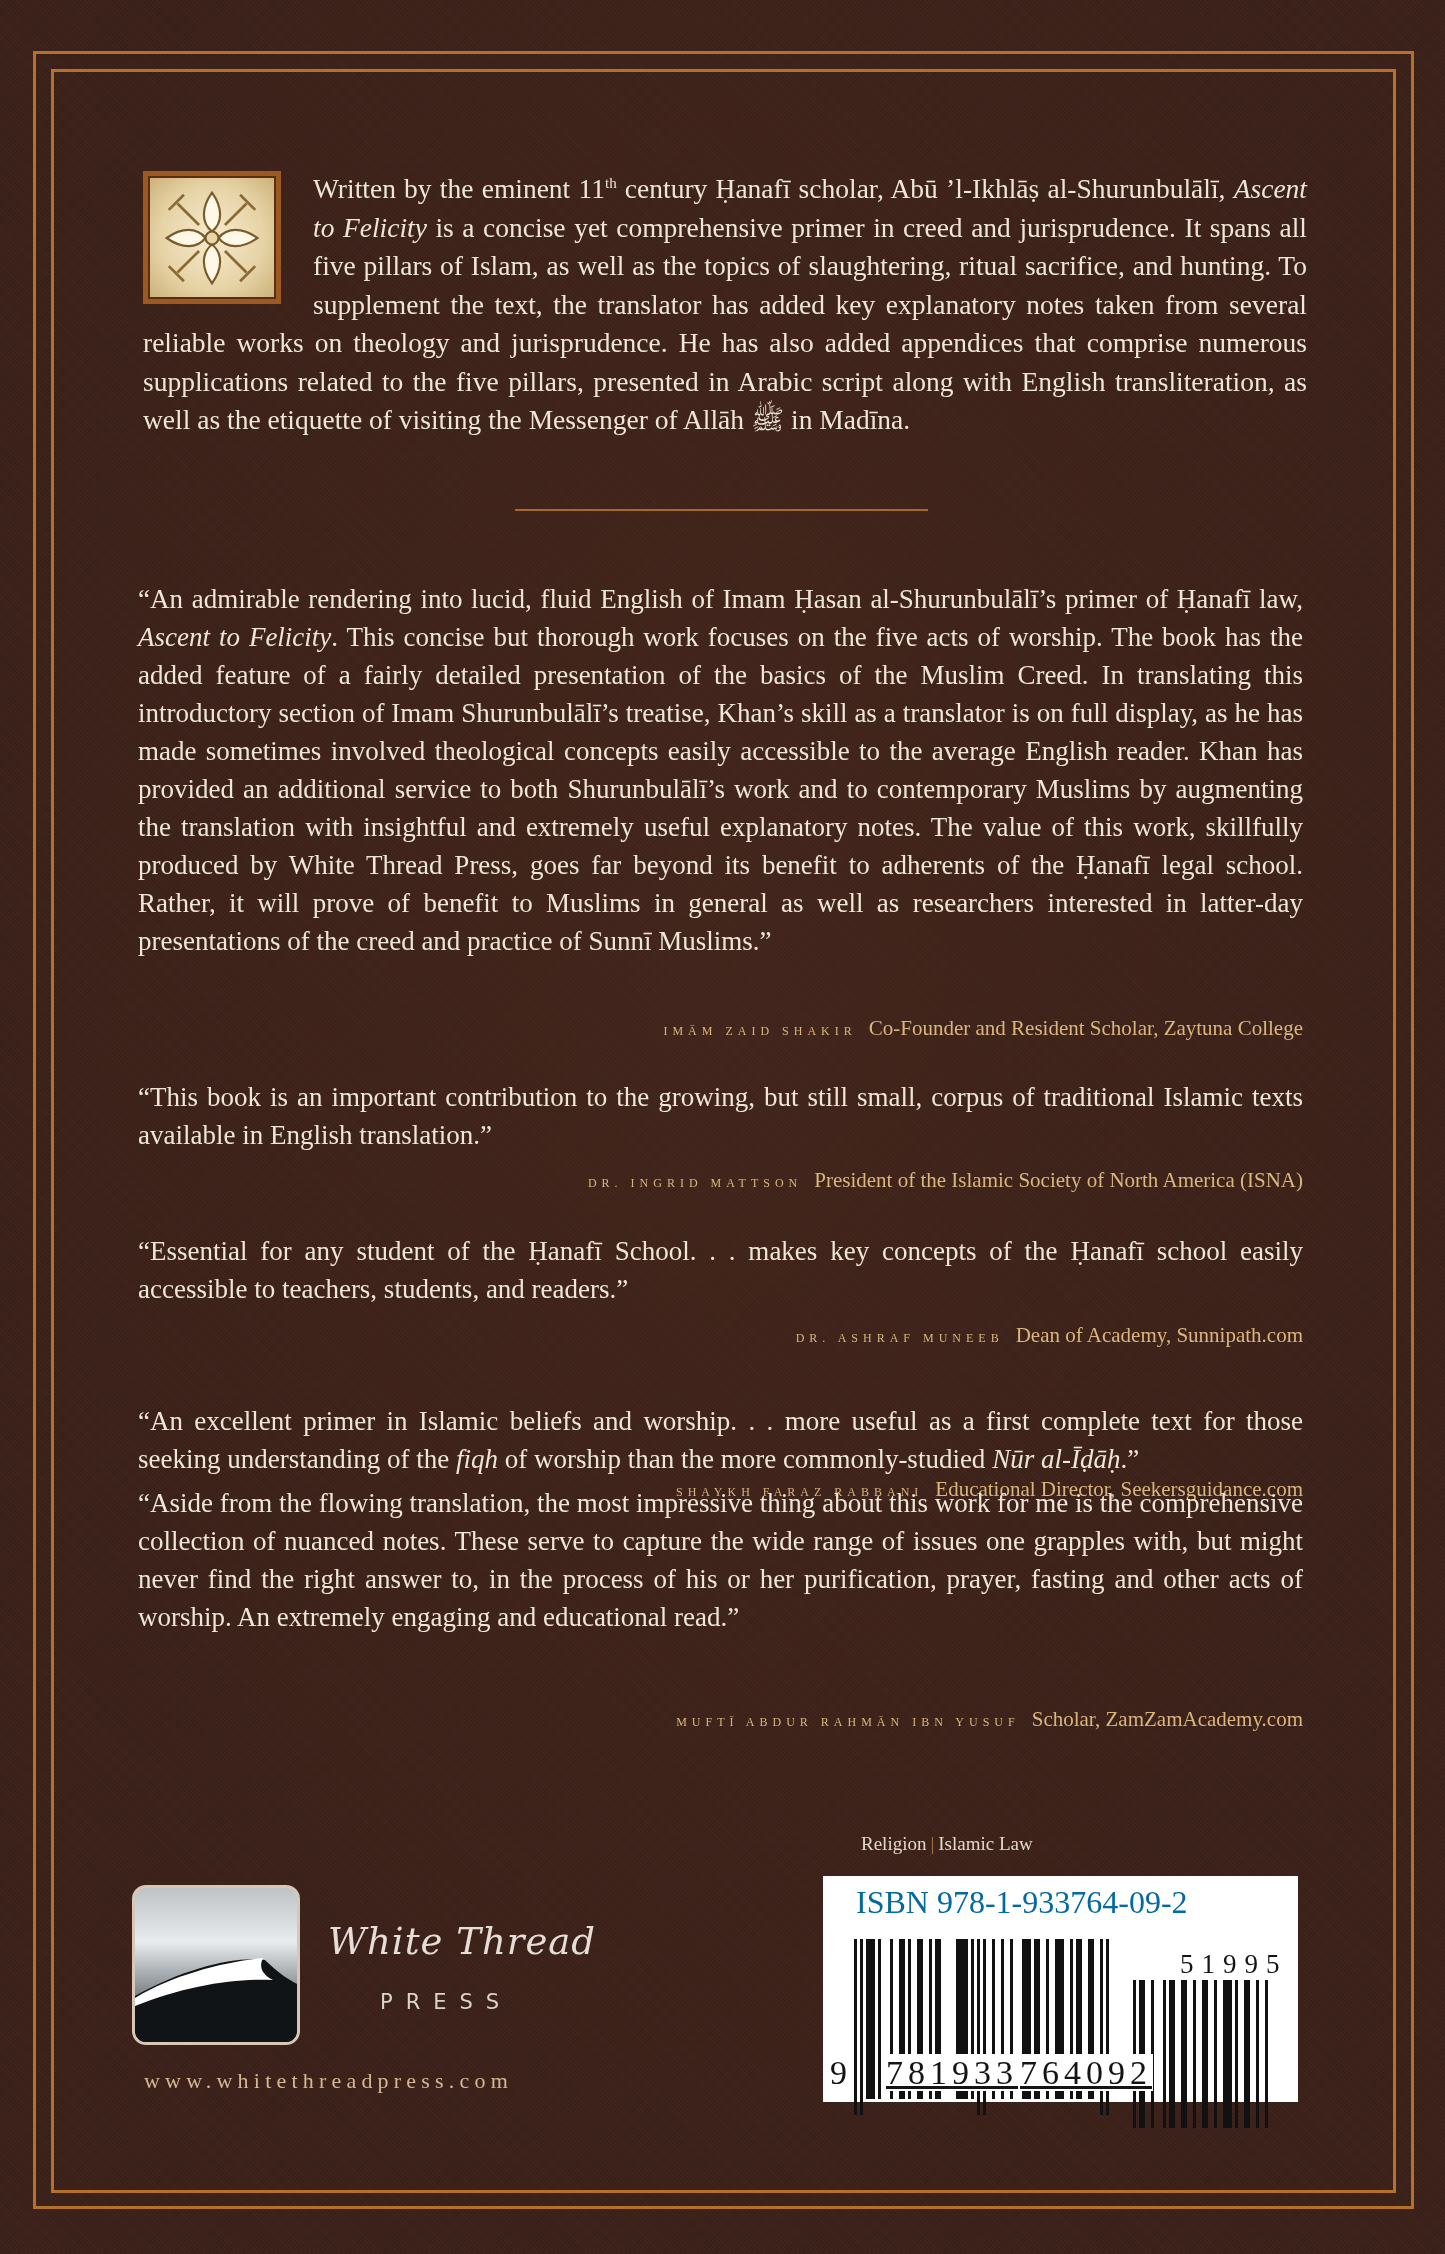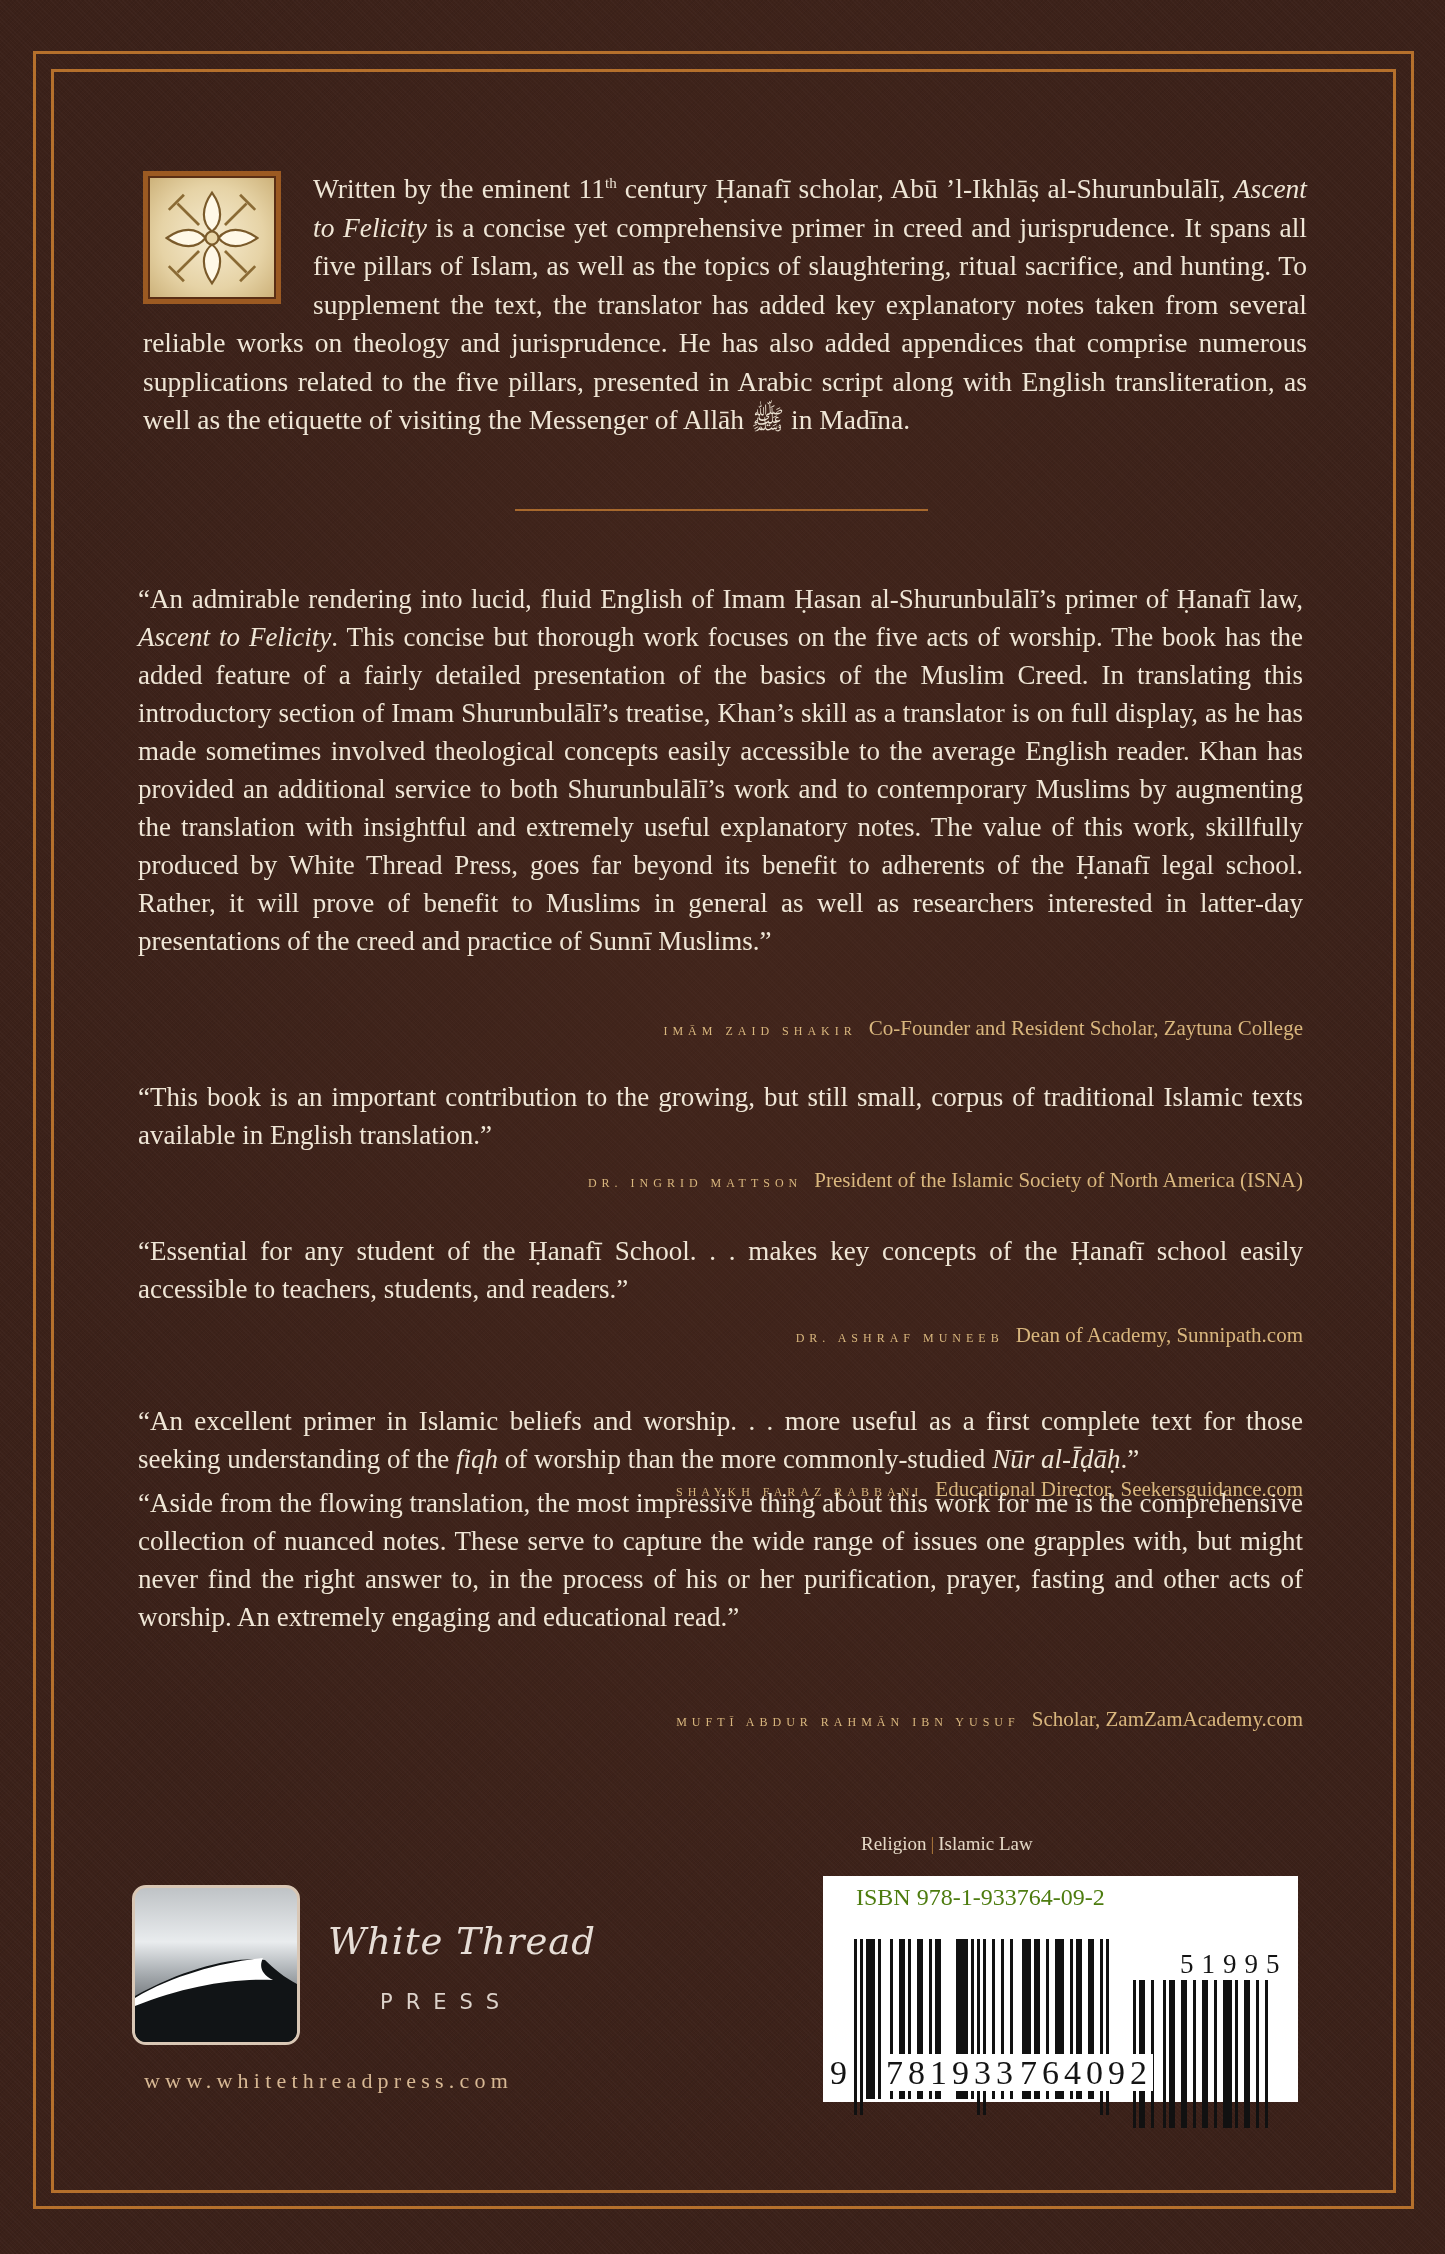--- a/index.html
+++ b/index.html
@@ -85,21 +85,21 @@
     position: absolute; left: 861px; top: 1833px;
     font-size: 19px; color: #e4d8c6;
   }
   .category .sep { color: #b07a3c; margin: 0 4px; }
   .barcode-box {
     position: absolute; left: 823px; top: 1876px; width: 475px; height: 226px;
     background: #ffffff; box-sizing: border-box;
   }
   .isbn-text {
     position: absolute; left: 33px; top: 8px;
-    font-size: 24px; color: #4d7c0f;
+    font-size: 32px; color: #0369a1;
   }
   .bars-main {
     position: absolute; left: 31px; top: 63px; height: 176px; width: 260px;
   }
   .bars-addon {
     position: absolute; left: 310px; top: 104px; height: 148px; width: 137px;
   }
   .addon-num {
     position: absolute; left: 357px; top: 45px;
     font-size: 27px; letter-spacing: 8px; color: #141414; margin-top: 28px;
@@ -109,21 +109,21 @@
     font-size: 34px; color: #141414;
   }
   .ean-g1 {
     position: absolute; left: 62px; top: 178px;
     font-size: 34px; letter-spacing: 5px; color: #141414;
   }
   .ean-g2 {
     position: absolute; left: 196px; top: 178px;
     font-size: 34px; letter-spacing: 5px; color: #141414;
   }
-  .ean-bg { background: #ffffff; padding: 0 1px; }
+  .ean-bg { background: #ffffff; padding: 0 1px; text-decoration: underline; }
 </style>
 </head>
 <body>
 
 <div class="border-outer"></div>
 <div class="border-inner"></div>
 
 <div class="ornament">
   <div class="tile">
     <svg width="112" height="108" viewBox="0 0 100 100">

